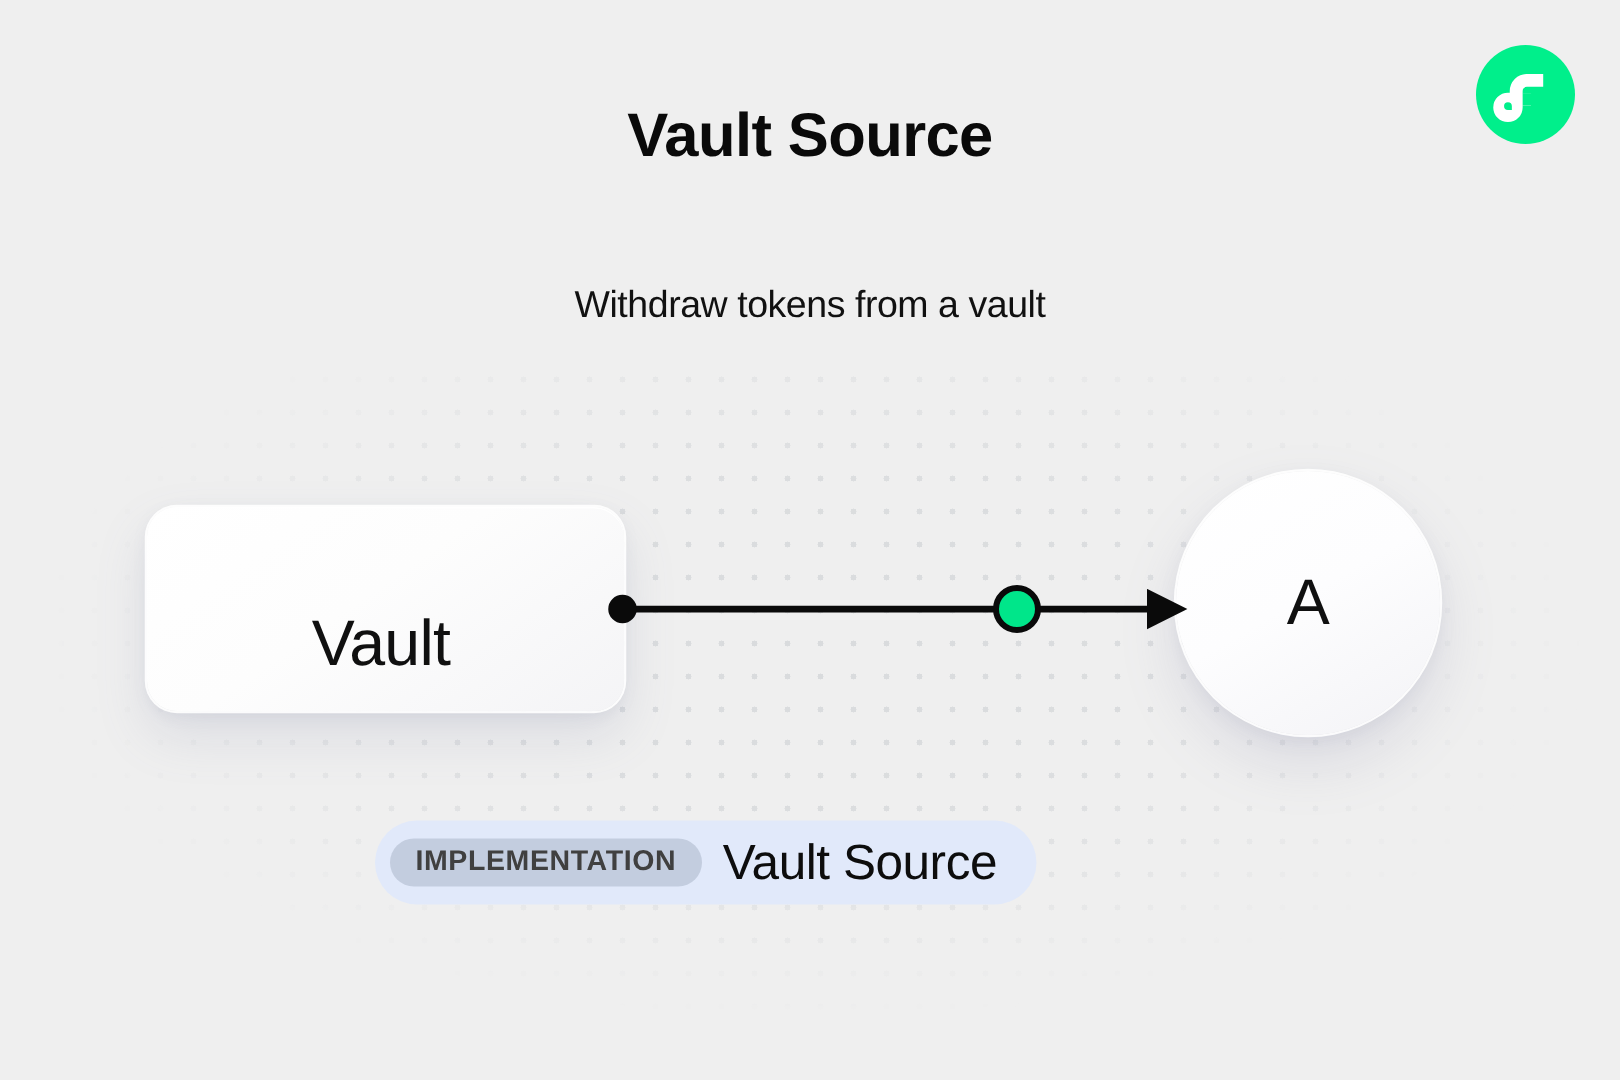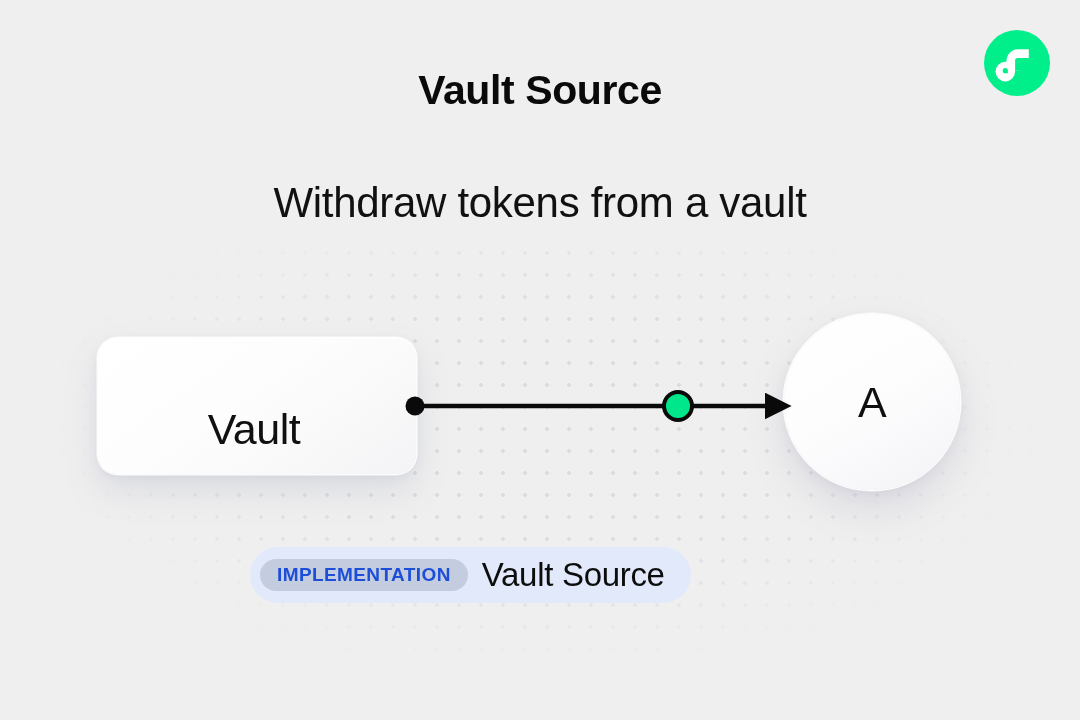--- a/index.html
+++ b/index.html
@@ -49,21 +49,21 @@
     color: #0a0a0a;
     letter-spacing: -0.4px;
     line-height: 52px;
   }
   .page-subtitle {
     position: absolute;
     left: 0;
     top: 180px;
     width: 1080px;
     text-align: center;
-    font-size: 42px;
+    font-size: 25px;
     font-weight: normal;
     color: #111111;
     letter-spacing: -0.3px;
     line-height: 46px;
   }
 
   
   .brand-logo {
     position: absolute;
     left: 984px;
@@ -156,21 +156,21 @@
   .impl-tag {
     height: 32px;
     padding: 0 17px;
     border-radius: 19px;
     background: #c3cddf;
     display: flex;
     align-items: center;
     font-size: 19px;
     font-weight: bold;
     letter-spacing: 0.4px;
-    color: #1d4ed8;
+    color: #404040;
   }
   .impl-name {
     font-size: 33px;
     font-weight: normal;
     color: #0d0d0d;
     letter-spacing: -0.3px;
   }
 </style>
 </head>
 <body>

